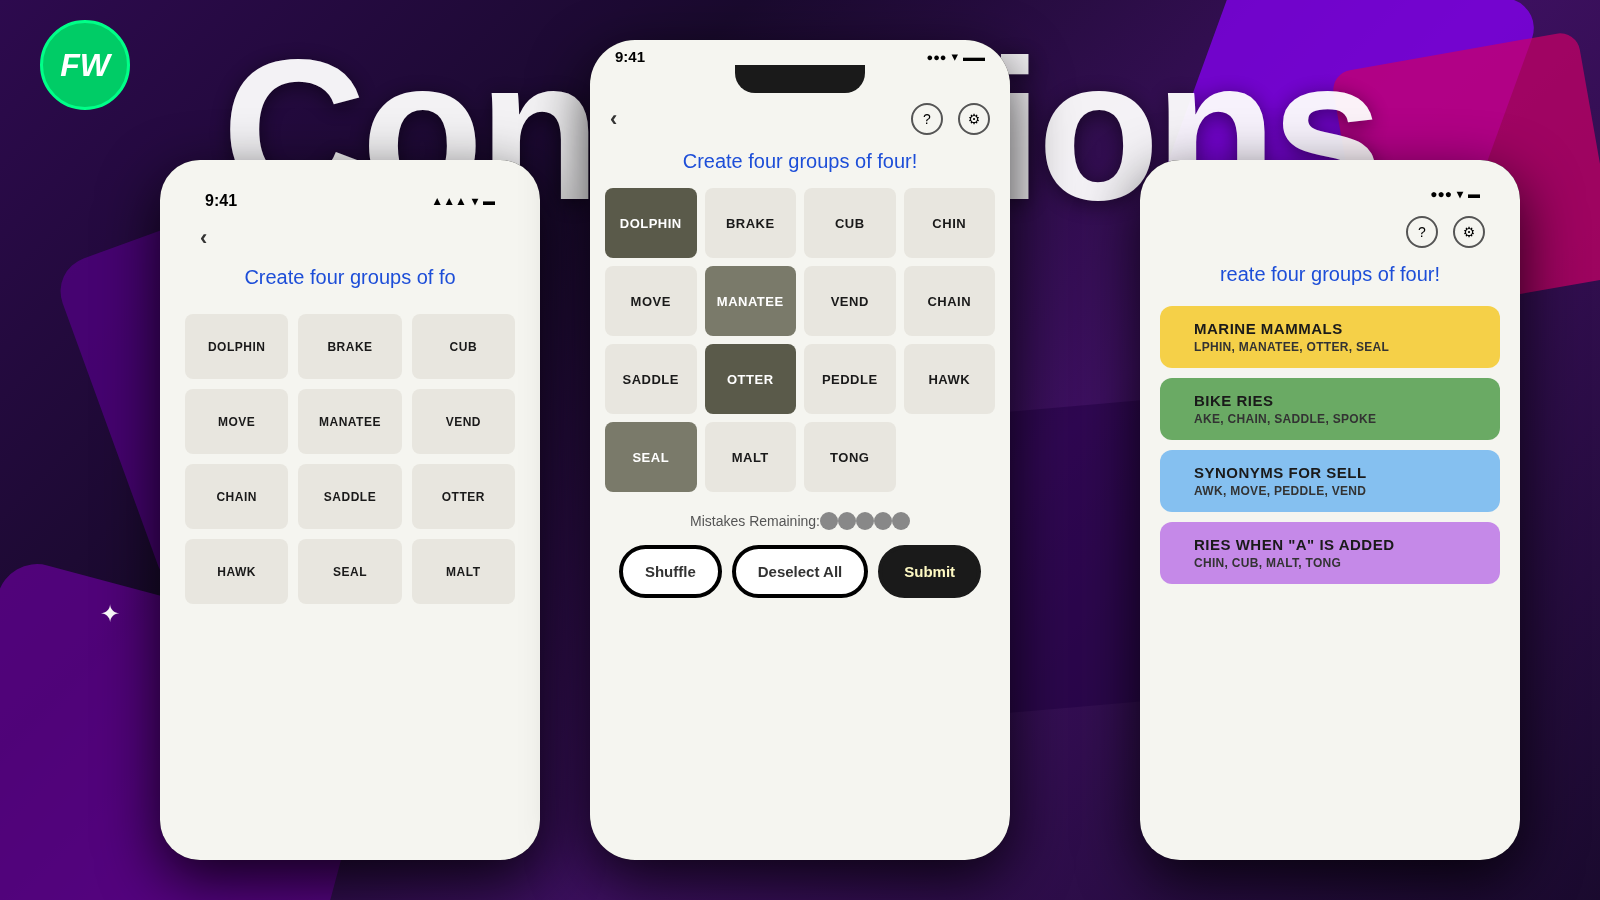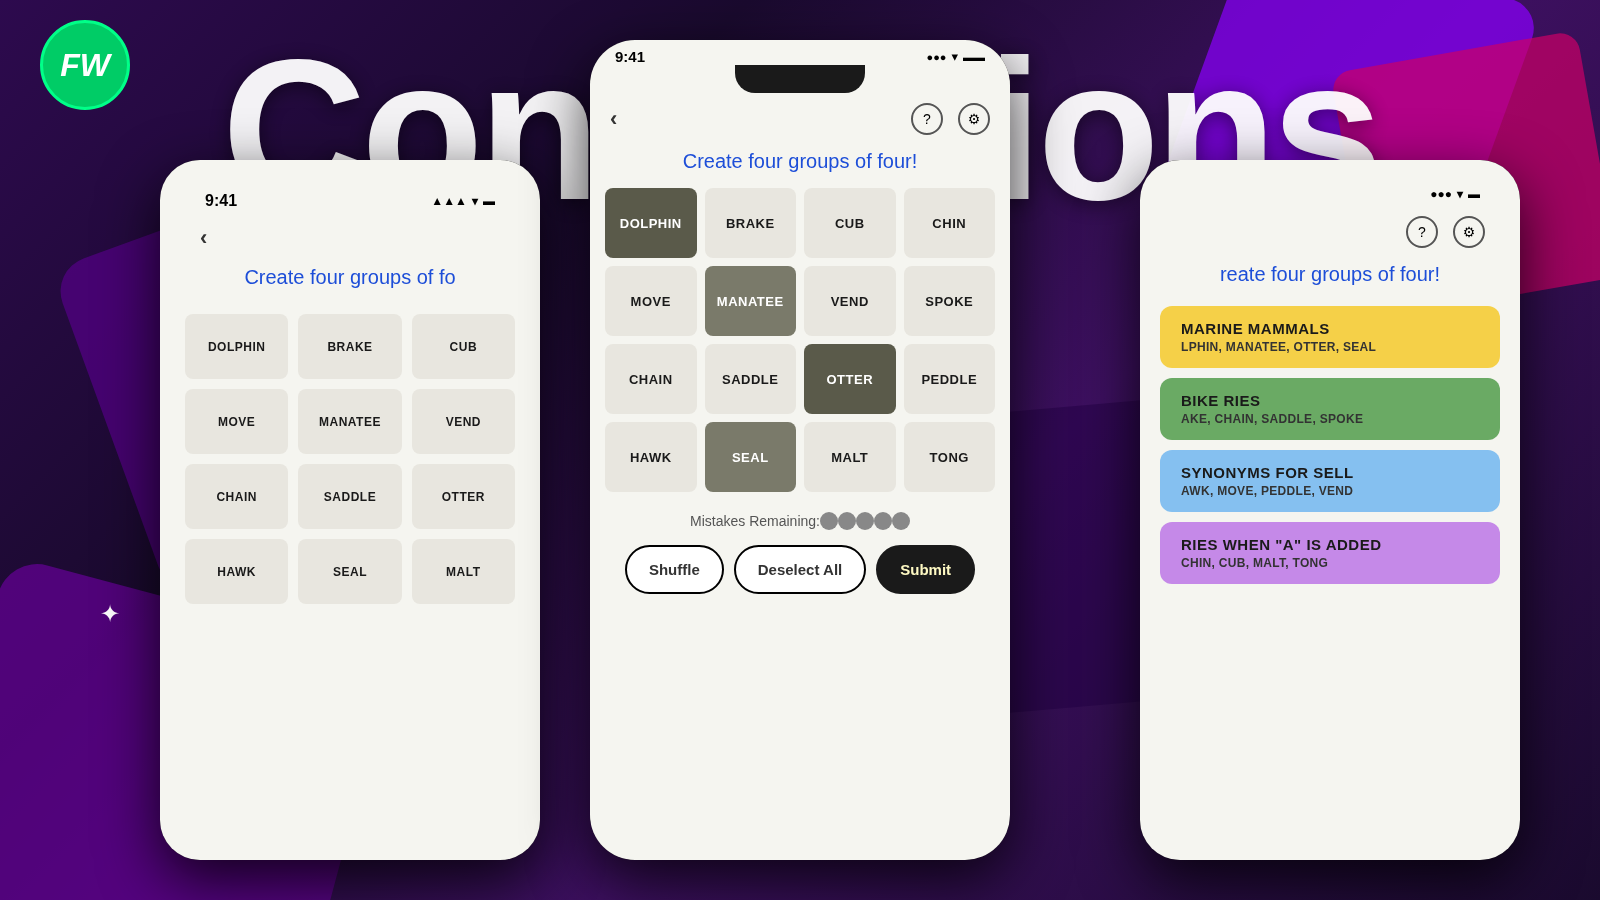--- a/index.html
+++ b/index.html
@@ -236,21 +236,21 @@
       gap: 10px;
       padding: 0 15px;
       justify-content: center;
     }
     .btn {
       padding: 14px 22px;
       border-radius: 30px;
       font-weight: 700;
       font-size: 15px;
       cursor: pointer;
-      border: 2px solid #000000;
+      border: 4px solid #000000;
     }
     .btn-outline { background: white; color: #333; }
     .btn-filled { background: #1a1a1a; color: #fef9c3; border-color: #1a1a1a; }
 
     
     .partial-grid {
       display: grid;
       grid-template-columns: repeat(3, 1fr);
       gap: 10px;
       padding: 10px 5px;
@@ -264,21 +264,21 @@
       justify-content: center;
       font-weight: 900;
       font-size: 12px;
       letter-spacing: 0.5px;
       color: #1a1a1a;
     }
 
     
     .answer-card {
       border-radius: 12px;
-      padding: 14px 21px;
+      padding: 14px 34px;
       margin-bottom: 10px;
     }
     .answer-card.yellow { background: #f5d048; }
     .answer-card.green { background: #6aaa64; }
     .answer-card.blue { background: #85c0f0; }
     .answer-card.purple { background: #c589e8; }
     .answer-card-title {
       font-weight: 900;
       font-size: 15px;
       color: #1a1a1a;
@@ -383,21 +383,20 @@
     <div class="game-grid">
 
       <div class="word-tile selected-dark">DOLPHIN</div>
       <div class="word-tile">BRAKE</div>
       <div class="word-tile">CUB</div>
       <div class="word-tile">CHIN</div>
 
       <div class="word-tile">MOVE</div>
       <div class="word-tile selected-medium">MANATEE</div>
       <div class="word-tile">VEND</div>
-      <div class="word-tile">SPOKE</div>
 
       <div class="word-tile">CHAIN</div>
       <div class="word-tile">SADDLE</div>
       <div class="word-tile selected-dark">OTTER</div>
       <div class="word-tile">PEDDLE</div>
 
       <div class="word-tile">HAWK</div>
       <div class="word-tile selected-medium">SEAL</div>
       <div class="word-tile">MALT</div>
       <div class="word-tile">TONG</div>

